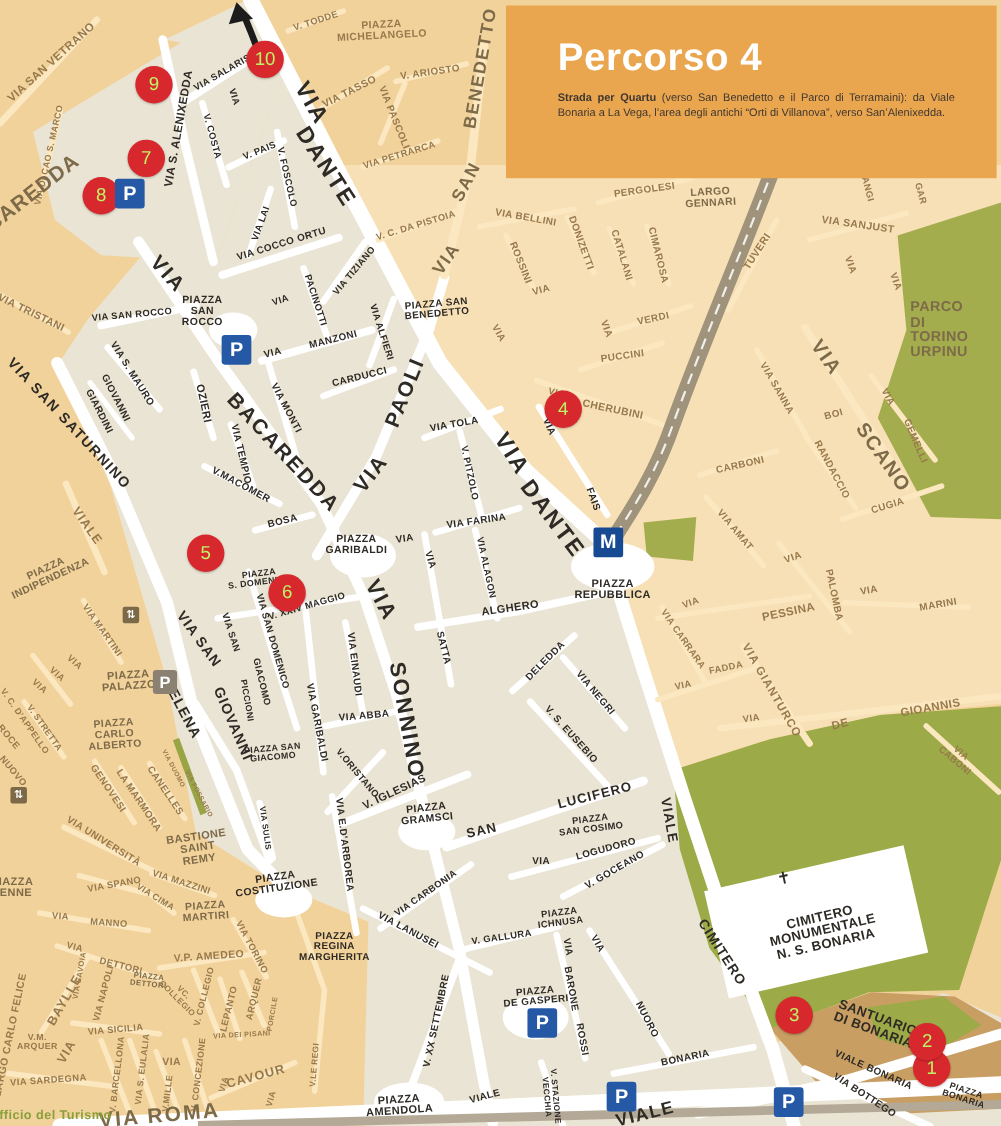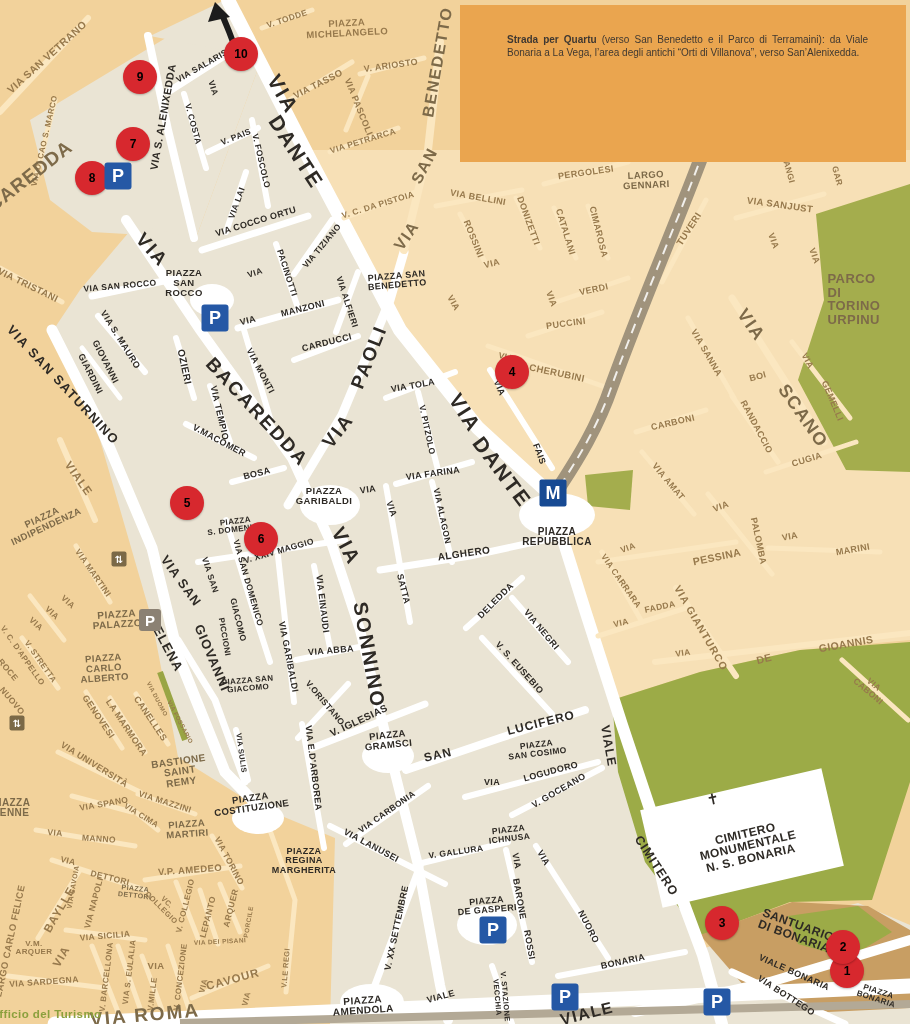--- a/index.html
+++ b/index.html
@@ -6,21 +6,21 @@
   #map{position:relative;width:910px;height:1024px;overflow:hidden;
        font-family:"Liberation Sans","DejaVu Sans",sans-serif;background:#f2d29b;}
   #basemap{position:absolute;left:0;top:0;}
   .lbl{position:absolute;font-weight:700;white-space:pre-line;text-align:center;
        line-height:1.04;letter-spacing:.4px;pointer-events:none;}
   .c-dark{color:#2e2a25;}
   .c-brown{color:#97794c;}
   .c-darkbrown{color:#7d6a49;}
   .c-green{color:#8ba03d;}
   .marker{position:absolute;width:34px;height:34px;border-radius:50%;background:#d7282e;
-       color:#000000;font-weight:700;font-size:12px;display:flex;align-items:center;
+       color:#bef264;font-weight:400;font-size:17px;display:flex;align-items:center;
        justify-content:center;transform:translate(-50%,-50%);box-shadow:0 1px 2px rgba(0,0,0,.25);}
   .pk{position:absolute;width:27px;height:27px;border-radius:3px;background:#2558a5;color:#fff;
        font-weight:700;font-size:18px;display:flex;align-items:center;justify-content:center;
        transform:translate(-50%,-50%);}
   .pk.gray{background:#8b8173;width:22px;height:22px;font-size:15px;}
   .metro{position:absolute;width:27px;height:27px;background:#174a93;color:#fff;font-weight:700;
        font-size:18px;display:flex;align-items:center;justify-content:center;
        transform:translate(-50%,-50%);border-radius:2px;}
   .elv{position:absolute;width:15px;height:15px;background:#7b6947;color:#fff;font-size:10px;
        font-weight:700;display:flex;align-items:center;justify-content:center;
@@ -482,16 +482,17 @@
       <div class="pk gray" style="left: 150px; top: 620px;">P</div>
       <div class="pk" style="left: 493px; top: 930px;">P</div>
       <div class="pk" style="left: 565px; top: 997px;">P</div>
       <div class="pk" style="left: 717px; top: 1002px;">P</div>
       <div class="metro" style="left: 553px; top: 493px;">M</div>
       <div class="elv" style="left: 119px; top: 559px;">⇅</div>
       <div class="elv" style="left: 17px; top: 723px;">⇅</div>
     </div>
 
 <div id="header">
+  <h1>Percorso 4</h1>
   <p><b>Strada per Quartu</b><span> (verso San Benedetto e il Parco di Terramaini): da Viale Bonaria a La Vega, l’area degli antichi “Orti di Villanova”, verso San’Alenixedda.</span></p>
 </div>
 
 </div>
 
 </body></html>

